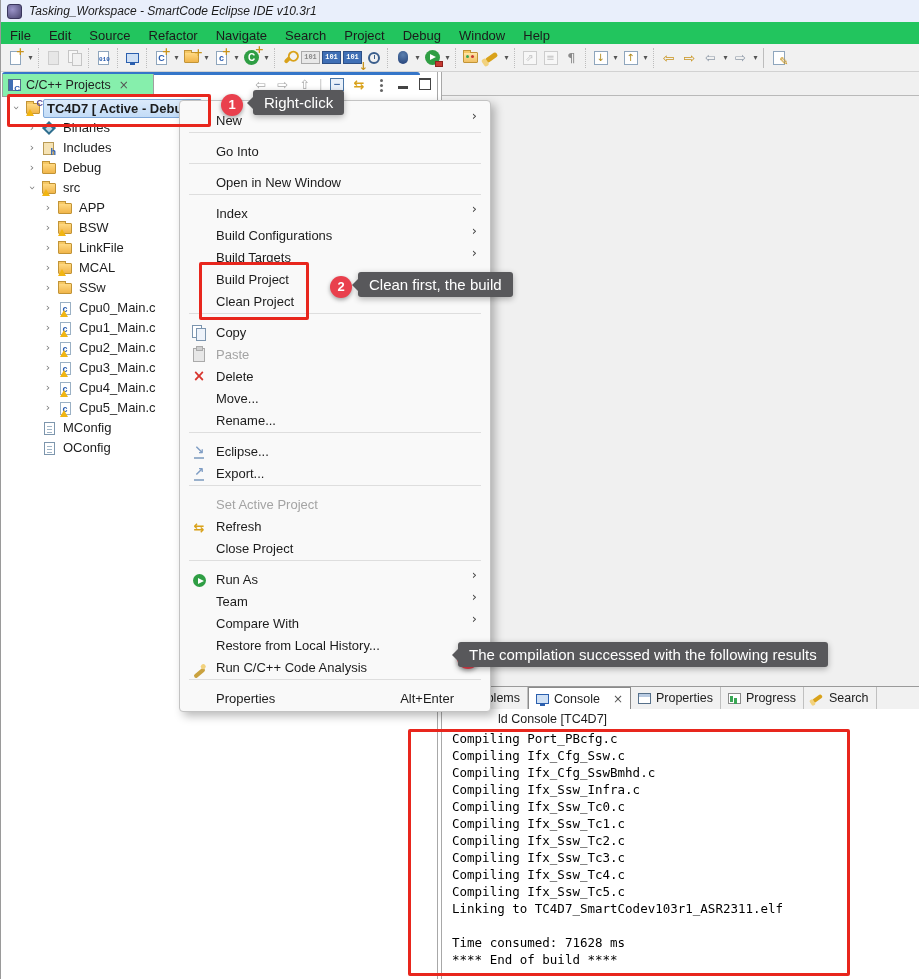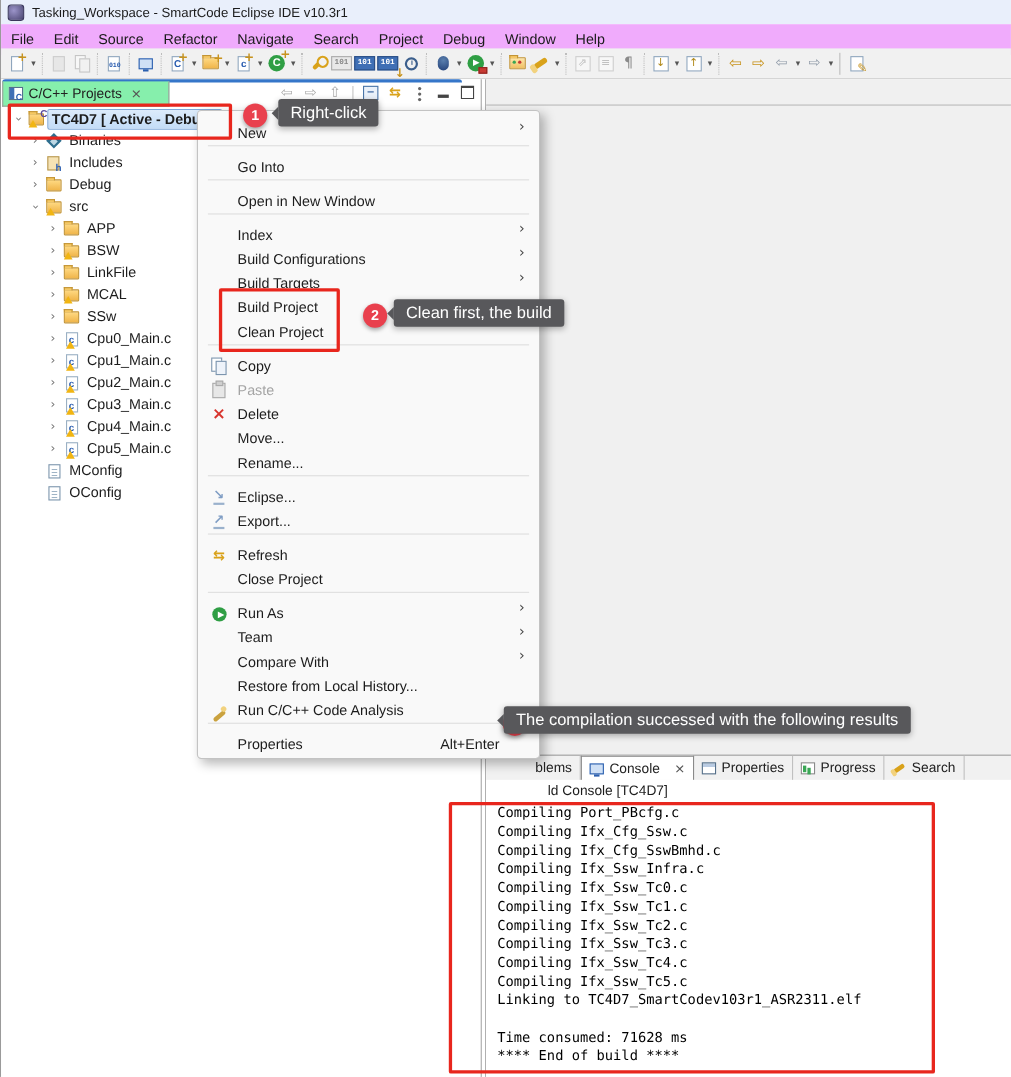--- a/index.html
+++ b/index.html
@@ -1,21 +1,21 @@
 <!DOCTYPE html>
 <html><head>
 <meta charset="utf-8">
 <style>
   html,body{margin:0;padding:0;background:#d7d7d7;}
   #app{position:relative;width:919px;height:979px;background:#fff;font-family:"Liberation Sans",sans-serif;overflow:hidden;border-left:1px solid #9a9a9a;box-sizing:border-box;}
   .glyph{font-family:"DejaVu Sans",sans-serif;}
   
-  #titlebar{position:absolute;left:0;top:0;right:0;height:22px;background:#e9effb;display:flex;align-items:center;font-size:12px;color:#1b1b1b;}
+  #titlebar{position:absolute;left:0;top:0;right:0;height:22px;background:#e9effb;display:flex;align-items:center;font-size:12px;color:#1b1b1b;font-style:italic;}
   #titleicon{width:13px;height:13px;margin:0 7px 0 6px;border-radius:3px;background:radial-gradient(circle at 35% 35%,#9b94c9,#4a4570);border:1px solid #3a365c;}
-  #menubar{position:absolute;left:0;top:22px;right:0;height:28px;background:#f0abfc;display:flex;align-items:center;font-size:13px;color:#1b1b1b;}
+  #menubar{position:absolute;left:0;top:22px;right:0;height:28px;background:#22c55e;display:flex;align-items:center;font-size:13px;color:#1b1b1b;}
   .mb{padding:0 9px;height:22px;line-height:22px;}
   #toolbar{position:absolute;left:0;top:44px;right:0;height:28px;background:#f1f1f1;border-bottom:1px solid #d2d2d2;display:flex;align-items:center;padding-left:4px;box-sizing:border-box;}
   .tbi{width:21px;height:22px;display:inline-flex;align-items:center;justify-content:center;position:relative;flex:none;}
   .caret{font-family:"DejaVu Sans",sans-serif;font-size:8px;color:#555;width:9px;text-align:center;flex:none;}
   .tsep{width:1px;height:20px;border-left:1px dotted #bdbdbd;margin:0 3px;flex:none;}
   .sheet{width:11px;height:14px;background:#fff;border:1px solid #8fa6bd;display:inline-block;position:relative;box-sizing:border-box;}
   .fold{width:15px;height:11px;background:linear-gradient(#ffd982,#f0b54a);border:1px solid #c29436;border-radius:1px;position:relative;display:inline-block;box-sizing:border-box;}
   .fold::before{content:"";position:absolute;top:-3px;left:-1px;width:6px;height:2px;background:#f5c864;border:1px solid #c29436;border-bottom:none;}
   .gplus{position:absolute;top:-6px;right:-5px;color:#c8931d;font:bold 11px/11px "DejaVu Sans",sans-serif;}
   .bluec{position:absolute;inset:0;color:#2a5db0;font:bold 9px/13px "Liberation Sans",sans-serif;text-align:center;}
@@ -579,20 +579,24 @@
         </span>
         <span class="mlbl">Eclipse...</span>
       </div>
     <div class="mi">
         <span class="mic">
           <span class="ic-exp glyph">↗</span>
         </span>
         <span class="mlbl">Export...</span>
       </div>
     <div class="msep"></div>
+    <div class="mi disabled">
+        <span class="mic"></span>
+        <span class="mlbl">Set Active Project</span>
+      </div>
     <div class="mi">
         <span class="mic">
           <span class="ic-ref glyph">⇆</span>
         </span>
         <span class="mlbl">Refresh</span>
       </div>
     <div class="mi">
         <span class="mic"></span>
         <span class="mlbl">Close Project</span>
       </div>

